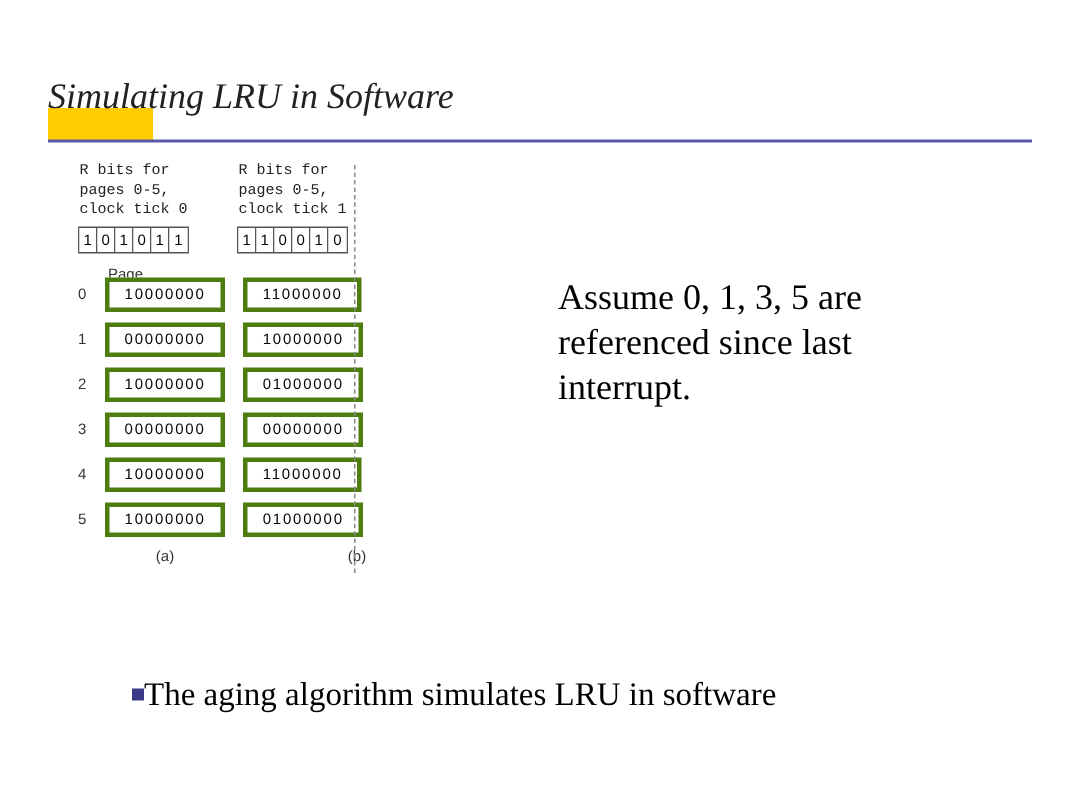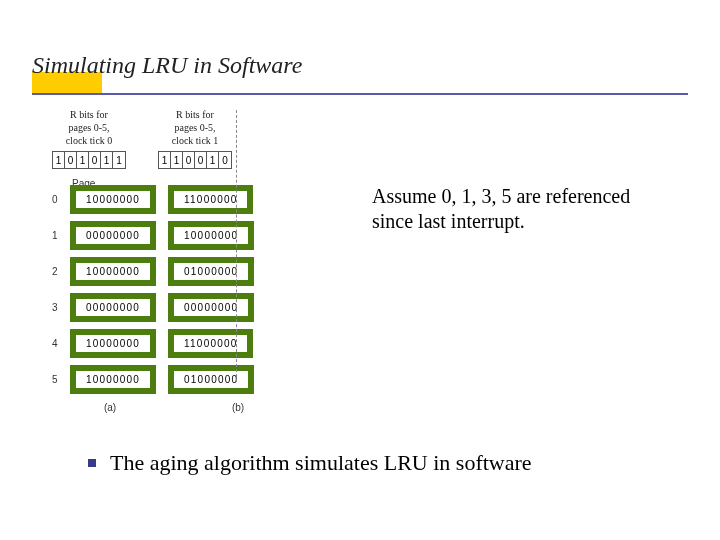--- a/index.html
+++ b/index.html
@@ -50,24 +50,23 @@
     gap: 28px;
   }
   .col {
     display: flex;
     flex-direction: column;
     align-items: center;
   }
   .col-header {
     font-size: 10px;
     color: #222;
-    text-align: center;
     line-height: 1.3;
     margin-bottom: 4px;
-    font-family: Liberation Serif, serif;
+    font-family: Liberation Mono, monospace;
     white-space: pre-line;
   }
   .rbits {
     display: flex;
     border: 1px solid #555;
     margin-bottom: 10px;
   }
   .rbits div {
     width: 12px;
     height: 16px;
@@ -100,21 +99,21 @@
     gap: 0;
   }
   .row-num {
     width: 18px;
     font-size: 10px;
     color: #333;
     text-align: left;
     font-family: Arial, sans-serif;
   }
   .counter {
-    border: 6px solid #4d7c0f;
+    border: 3px solid #4d7c0f;
     padding: 3px 10px;
     font-size: 10px;
     letter-spacing: 1.2px;
     background: #fff;
     font-family: Arial, sans-serif;
     min-width: 76px;
     text-align: center;
   }
   .counter-b {
     margin-left: 12px;
@@ -132,33 +131,32 @@
   .sub-a { width: 116px; margin-left: 0; }
   .sub-b { width: 116px; margin-left: 12px; }
   .divider {
     border-left: 1px dashed #888;
     height: 272px;
   }
   .annotation {
     position: absolute;
     left: 372px;
     top: 184px;
-    font-size: 20px;
+    font-size: 24px;
     color: #000;
     font-family: "Times New Roman", Georgia, serif;
     line-height: 1.25;
     max-width: 280px;
   }
   .bullet-row {
     position: absolute;
     left: 88px;
     top: 450px;
     display: flex;
     align-items: flex-start;
-    gap: 14px;
   }
   .bullet {
     width: 8px;
     height: 8px;
     background: #3a3a88;
     margin-top: 9px;
     flex-shrink: 0;
   }
   .bullet-text {
     font-size: 22px;

